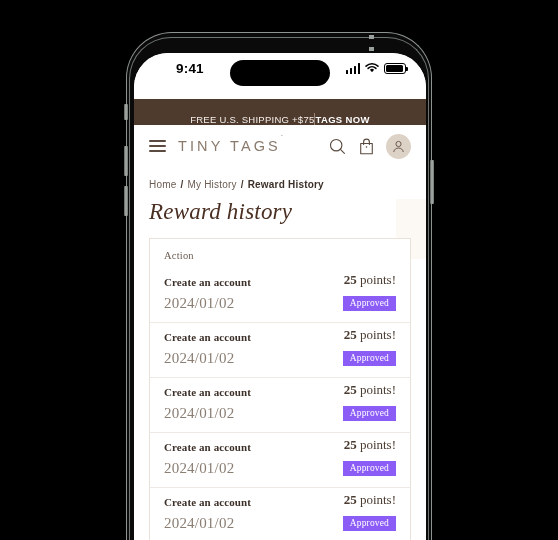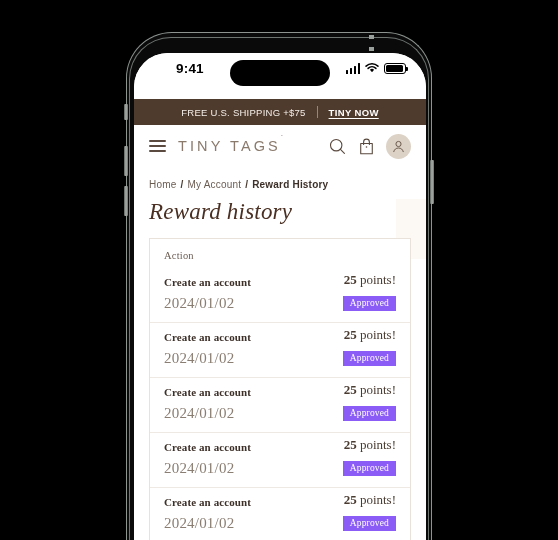--- a/index.html
+++ b/index.html
@@ -144,23 +144,23 @@
     width: 16.5px;
     background: #000;
     border-radius: 1.5px;
   }
 
   
   #announcement-bar {
     background: #4f3a2e;
     height: 26px;
     display: flex;
-    align-items: center;
+    align-items: flex-end;
     justify-content: center;
-    gap: 11px;
+    gap: 0;
   }
   #announce-text {
     color: #f4efe9;
     font-size: 9.5px;
     letter-spacing: 0.25px;
   }
   #announce-divider {
     width: 1px;
     height: 12px;
     background: #9a8679;
@@ -362,21 +362,21 @@
       </svg>
       <span id="battery-shell">
         <span id="battery-fill"></span>
       </span>
     </div>
   </div>
 
   <div id="announcement-bar">
     <span id="announce-text">FREE U.S. SHIPPING +$75</span>
     <span id="announce-divider"></span>
-    <span id="shop-now-link">TINY NOW</span>
+    <span id="shop-now-link">TAGS NOW</span>
   </div>
 
   <div id="site-header">
     <div id="hamburger-icon">
       <span></span>
         <span></span>
         <span></span>
     </div>
     <div id="brand-logo">
       <span>TINY TAGS</span><sup>·</sup>
@@ -399,21 +399,21 @@
       </div>
     </div>
   </div>
 
   <div id="page-body">
     <div id="cream-panel"></div>
 
     <div id="breadcrumb">
       <span class="crumb">Home</span>
       <span class="sep">/</span>
-      <span class="crumb">My Account</span>
+      <span class="crumb">My History</span>
       <span class="sep">/</span>
       <span class="current">Reward History</span>
     </div>
 
     <h1 id="page-title">Reward history</h1>
 
     <div id="reward-card">
       <div id="column-header">Action</div>
       <div id="rows-container">
           <div class="reward-row">

